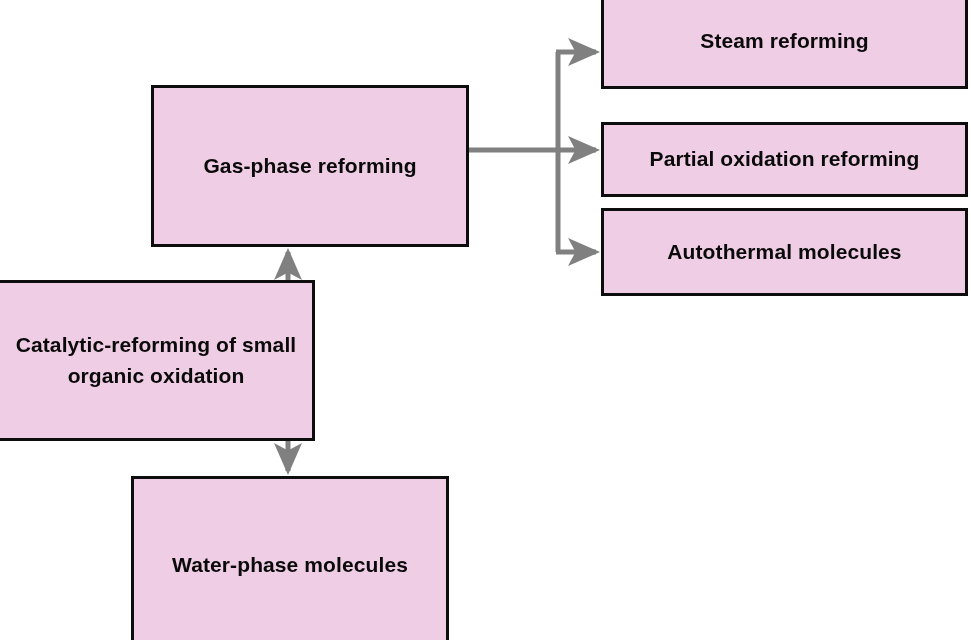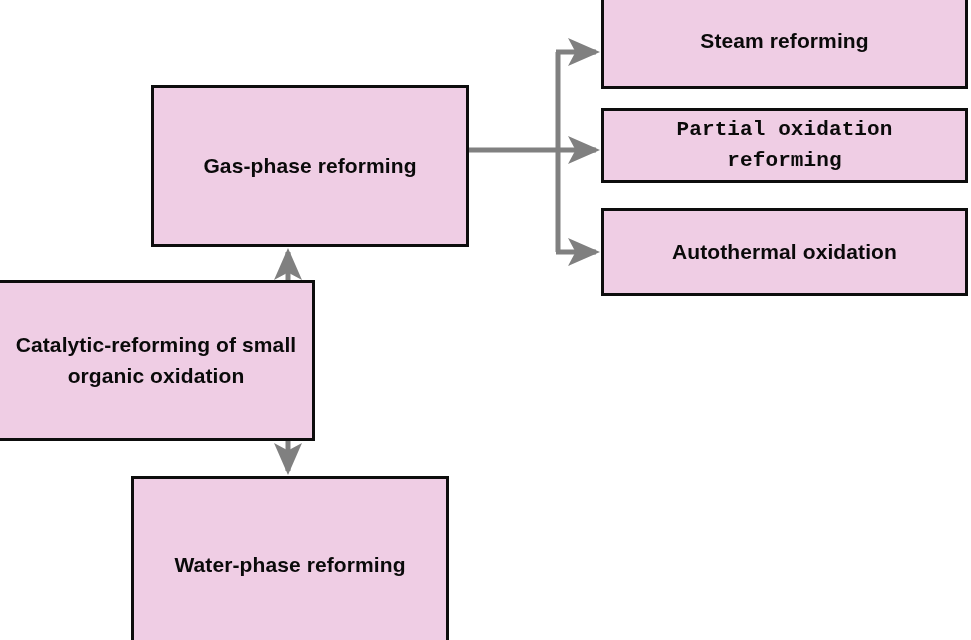--- a/index.html
+++ b/index.html
@@ -34,21 +34,21 @@
     font-weight: bold;
     color: #0a0a0a;
     line-height: 1.45;
     letter-spacing: 0.1px;
   }
   
   #node-gas-phase      { left: 151px; top: 85px;  width: 318px; height: 162px; }
   #node-catalytic      { left: -3px;  top: 280px; width: 318px; height: 161px; }
   #node-water-phase    { left: 131px; top: 476px; width: 318px; height: 178px; }
   #node-steam          { left: 601px; top: -6px;  width: 367px; height: 95px;  }
-  #node-partial-ox     { left: 601px; top: 108px; width: 367px; height: 75px; font-family: Liberation Mono, monospace;  }
+  #node-partial-ox     { left: 601px; top: 122px; width: 367px; height: 75px;  }
   #node-autothermal    { left: 601px; top: 208px; width: 367px; height: 88px;  }
 
   #connector-layer {
     position: absolute;
     left: 0;
     top: 0;
     width: 971px;
     height: 640px;
     pointer-events: none;
   }
@@ -89,28 +89,28 @@
 
   <div class="node-box" id="node-gas-phase">
     <span class="node-label">Gas-phase reforming</span>
   </div>
 
   <div class="node-box" id="node-catalytic">
     <span class="node-label">Catalytic-reforming of small organic oxidation</span>
   </div>
 
   <div class="node-box" id="node-water-phase">
-    <span class="node-label">Water-phase reforming</span>
+    <span class="node-label">Water-phase molecules</span>
   </div>
 
   <div class="node-box" id="node-steam">
     <span class="node-label">Steam reforming</span>
   </div>
 
   <div class="node-box" id="node-partial-ox">
     <span class="node-label">Partial oxidation reforming</span>
   </div>
 
   <div class="node-box" id="node-autothermal">
-    <span class="node-label">Autothermal oxidation</span>
+    <span class="node-label">Autothermal molecules</span>
   </div>
 
 </div>
 
 </body></html>

